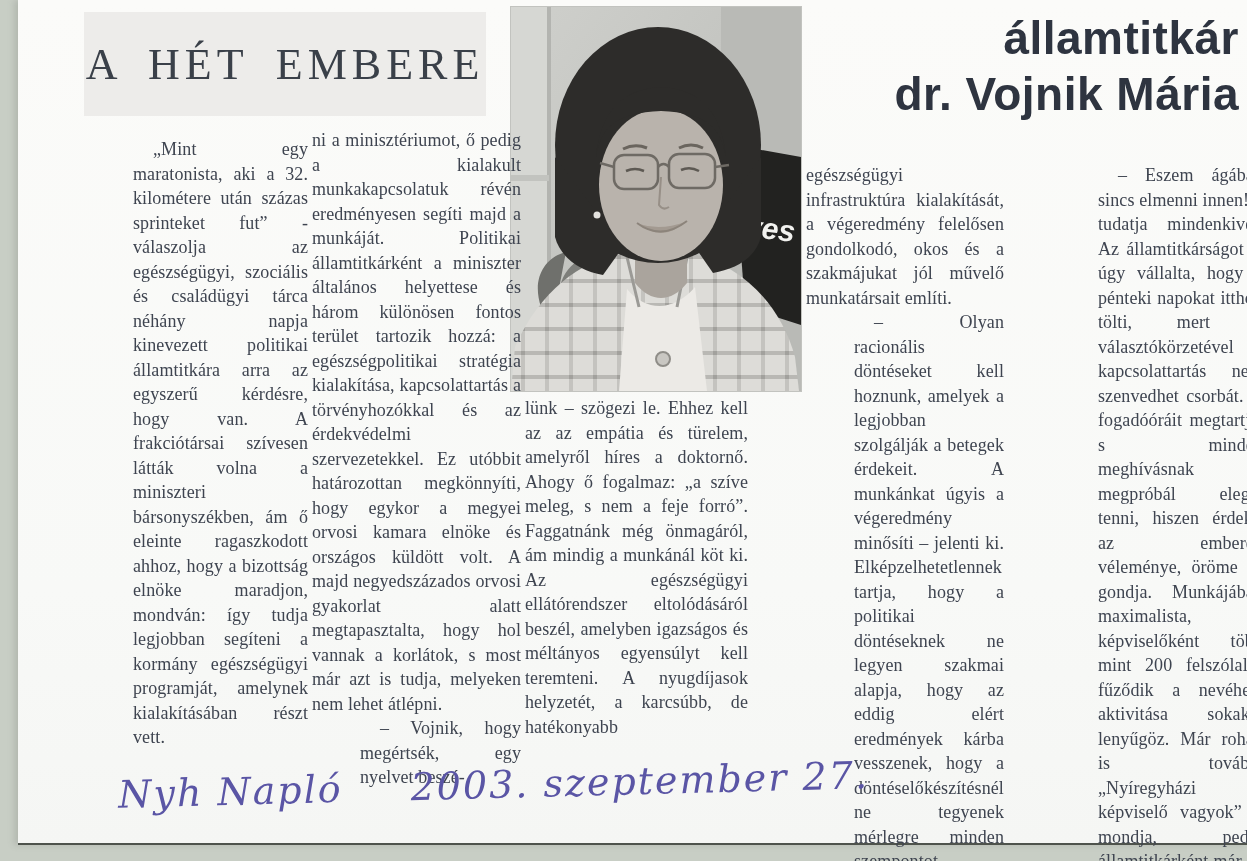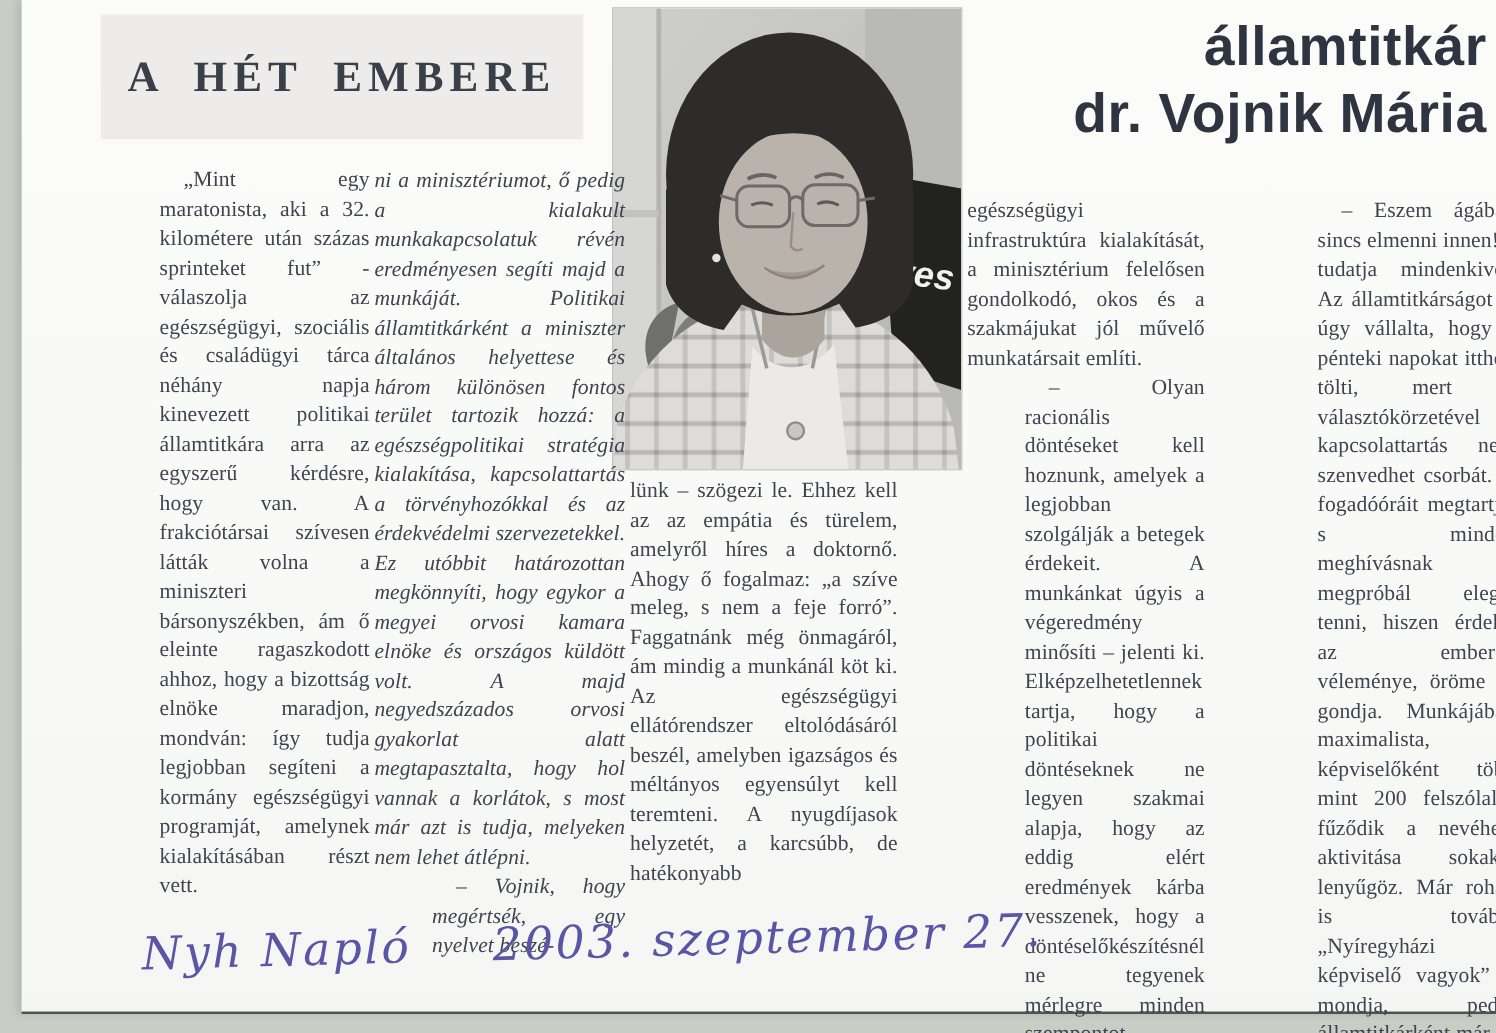--- a/index.html
+++ b/index.html
@@ -20,21 +20,21 @@
     box-shadow:-4px 0 6px rgba(120,125,115,0.25);
   }
   
   .section-title-box {
     position:absolute; left:66px; top:12px; width:402px; height:104px;
     background:#edecea;
     display:flex; align-items:center; justify-content:center;
   }
   .section-title {
     font-family:"Liberation Serif", serif;
-    font-weight:bold; font-size:36px; letter-spacing:5px; word-spacing:12px;
+    font-weight:normal; font-size:44px; letter-spacing:5px; word-spacing:12px;
     color:#3a4049;
   }
   
   .headline {
     position:absolute; right:8px; top:10px; width:430px;
     font-family:"Liberation Sans", sans-serif;
     font-weight:bold; font-size:46px; line-height:56px;
     color:#2e3440; text-align:right; letter-spacing:0.5px;
   }
   
@@ -47,21 +47,21 @@
   .col {
     position:absolute;
     font-family:"Liberation Serif", serif;
     font-size:18px; line-height:24.5px; letter-spacing:0.1px;
     color:#3e4450; text-align:justify;
   }
   .col p { margin:0; }
   .col p.indent { text-indent:20px;margin-left:48px; }
   .col em { font-style:italic; }
   .col-1 { left:67px;  top:137px; width:223px; }
-  .col-2 { left:294px; top:138px; width:209px;font-style:italic; }
+  .col-2 { left:294px; top:128px; width:209px; }
   .col-3 { left:507px; top:396px; width:223px; }
   .col-4 { left:788px; top:163px; width:198px; }
   .col-5 { left:1032px; top:163px; width:213px; }
   
   .handwriting {
     position:absolute; left:100px; top:763px;
     font-family:"DejaVu Serif", serif; font-style:italic;
     font-size:38px; color:#5a55a5; letter-spacing:2px;
     transform:rotate(-1.5deg); white-space:nowrap;
   }
@@ -151,21 +151,21 @@
     <div class="col col-2">
       <p>ni a minisztériumot, ő pedig a kialakult munkakapcsolatuk révén eredményesen segíti majd a munkáját. Politikai államtitkárként a miniszter általános helyettese és három különösen fontos terület tartozik hozzá: a egészségpolitikai stratégia kialakítása, kapcsolattartás a törvényhozókkal és az érdekvédelmi szervezetekkel. Ez utóbbit határozottan megkönnyíti, hogy egykor a megyei orvosi kamara elnöke és országos küldött volt. A majd negyedszázados orvosi gyakorlat alatt megtapasztalta, hogy hol vannak a korlátok, s most már azt is tudja, melyeken nem lehet átlépni.</p>
       <p class="indent">– Vojnik, hogy megértsék, egy nyelvet beszé-</p>
     </div>
 
     <div class="col col-3">
       <p>lünk – szögezi le. Ehhez kell az az empátia és türelem, amelyről híres a doktornő. Ahogy ő fogalmaz: „a szíve meleg, s nem a feje forró”. Faggatnánk még önmagáról, ám mindig a munkánál köt ki. Az egészségügyi ellátórendszer eltolódásáról beszél, amelyben igazságos és méltányos egyensúlyt kell teremteni. A nyugdíjasok helyzetét, a karcsúbb, de hatékonyabb</p>
     </div>
 
     <div class="col col-4">
-      <p>egészségügyi infrastruktúra kialakítását, a minisztérium felelősen gondolkodó, okos és a szakmájukat jól művelő munkatársait említi.</p>
+      <p>egészségügyi infrastruktúra kialakítását, a végeredmény felelősen gondolkodó, okos és a szakmájukat jól művelő munkatársait említi.</p>
       <p class="indent">– Olyan racionális döntéseket kell hoznunk, amelyek a legjobban szolgálják a betegek érdekeit. A munkánkat úgyis a végeredmény minősíti – jelenti ki. Elképzelhetetlennek tartja, hogy a politikai döntéseknek ne legyen szakmai alapja, hogy az eddig elért eredmények kárba vesszenek, hogy a döntéselőkészítésnél ne tegyenek mérlegre minden szempontot.</p>
     </div>
 
     <div class="col col-5">
       <p class="indent">– Eszem ágában sincs elmenni innen! – tudatja mindenkivel. Az államtitkárságot is úgy vállalta, hogy a pénteki napokat itthon tölti, mert a választókörzetével a kapcsolattartás nem szenvedhet csorbát. A fogadóóráit megtartja, s minden meghívásnak megpróbál eleget tenni, hiszen érdekli az emberek véleménye, öröme és gondja. Munkájában maximalista, képviselőként több mint 200 felszólalás fűződik a nevéhez, aktivitása sokakat lenyűgöz. Már rohan is tovább. „Nyíregyházi képviselő vagyok” – mondja, pedig államtitkárként már az egész ország a választókörzete lett.</p>
     </div>
 
     <div class="handwriting">
       <span class="note-publication">Nyh Napló</span><span class="note-date">2003. szeptember 27.</span>
     </div>

